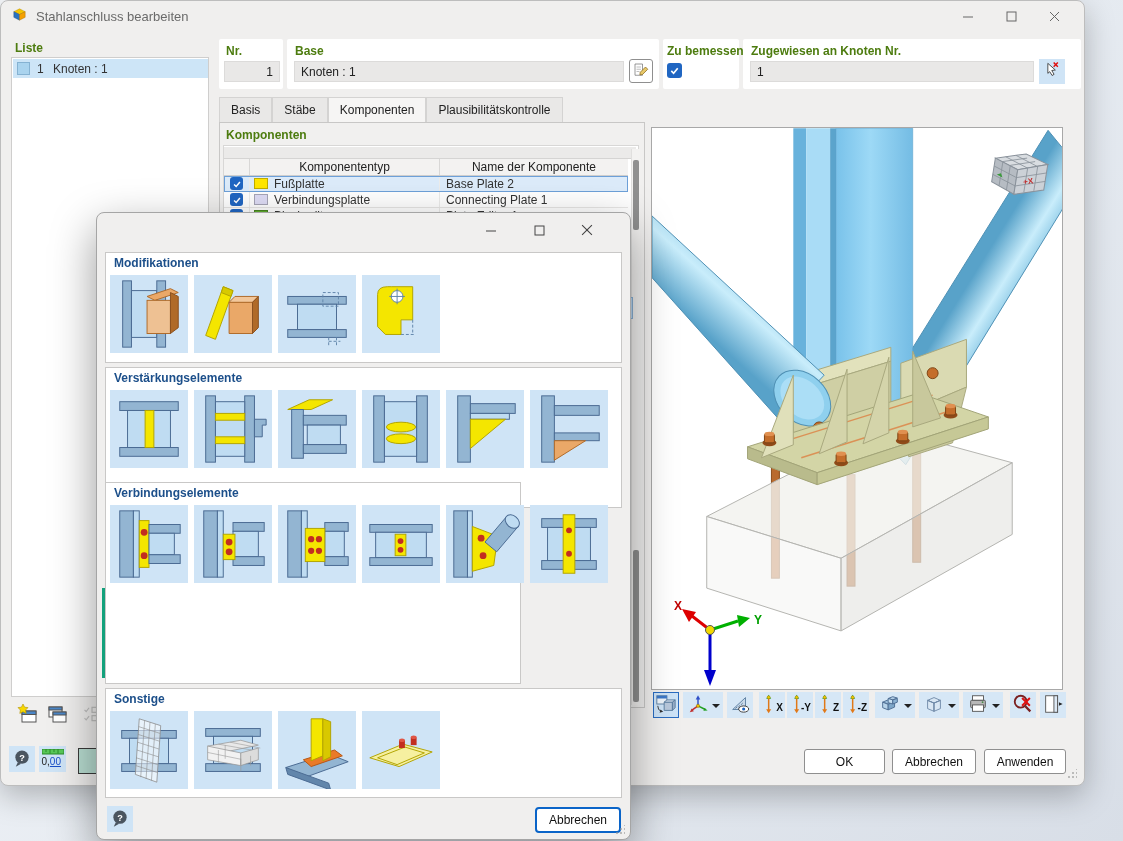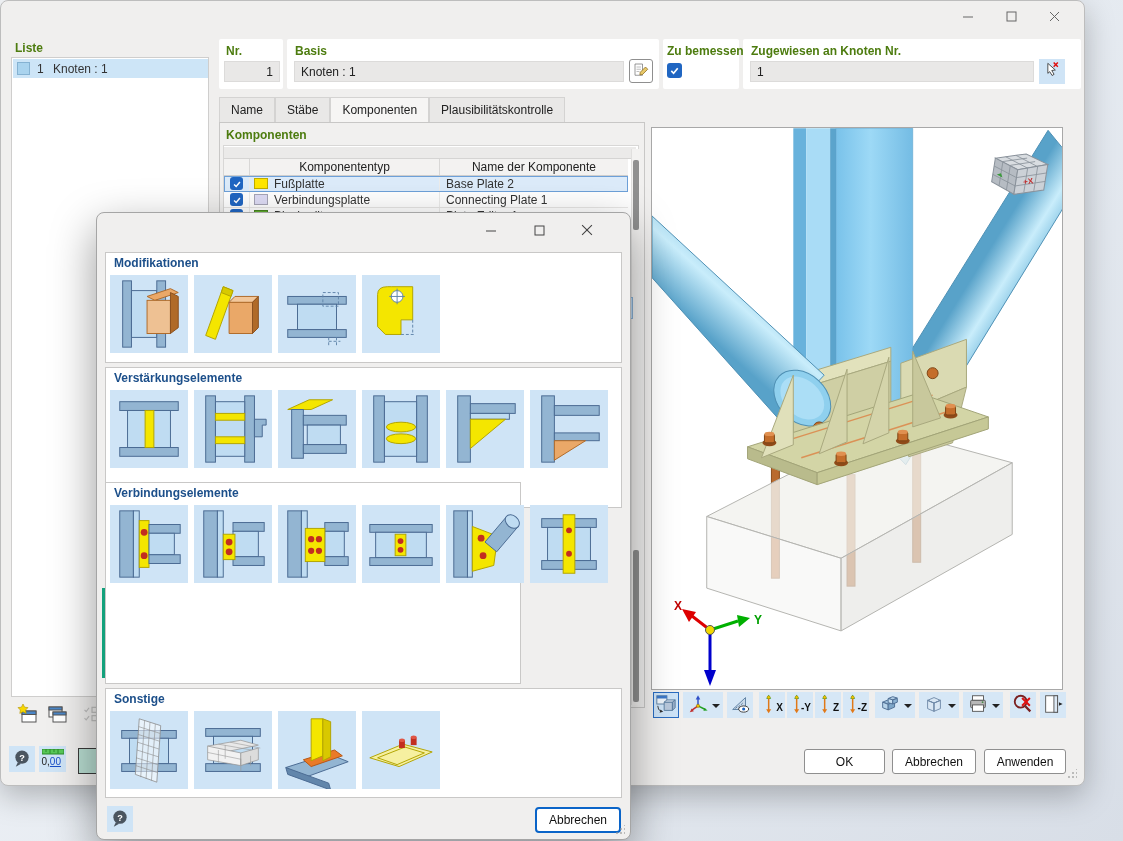--- a/index.html
+++ b/index.html
@@ -58,20 +58,28 @@
 radial-gradient(circle at 6px 4px,#999 1px,transparent 1.4px),
 radial-gradient(circle at 10px 4px,#999 1px,transparent 1.4px),
 radial-gradient(circle at 10px 0px,#999 1px,transparent 1.4px)}
 .listrow{position:absolute;left:1px;top:1px;width:195px;height:19px;background:#cde5f7;display:flex;align-items:center}
 </style>
 </head>
 <body>
 
 <div id="mainwin" class="abs">
 
+  <div class="titlebar">
+    <span><svg viewBox="0 0 24 24" width="17" height="17">
+          <path d="M4 8l8-4 8 4-8 4z" fill="#f5c400" stroke="#b08800" stroke-width="0.6"></path>
+          <path d="M4 8v8l8 4v-8z" fill="#2a72c0" stroke="#1a4a80" stroke-width="0.6"></path>
+          <path d="M20 8v8l-8 4v-8z" fill="#f5a000" stroke="#a06800" stroke-width="0.6"></path>
+        </svg></span>
+    <span class="title-text">Stahlanschluss bearbeiten</span>
+  </div>
   <div class="winctl" style="left:948px">
     <svg width="11" height="11" viewBox="0 0 11 11">
         <path d="M0 6h10" stroke="#666"></path>
       </svg>
     </div>
   <div class="winctl" style="left:991px">
     <svg width="11" height="11" viewBox="0 0 11 11">
         <rect x="1" y="1" width="9" height="9" fill="none" stroke="#666"></rect>
       </svg>
     </div>
@@ -139,21 +147,21 @@
     </div>
 
   <div class="wbox" style="left:218px;top:38px;width:64px;height:50px"></div>
   <div class="wbox" style="left:286px;top:38px;width:372px;height:50px"></div>
   <div class="wbox" style="left:662px;top:38px;width:76px;height:50px"></div>
   <div class="wbox" style="left:742px;top:38px;width:338px;height:50px"></div>
 
   <div class="abs lbl" style="left:225px;top:43px">Nr.</div>
   <div class="fld right" style="left:223px;top:60px;width:56px;height:21px">1</div>
 
-  <div class="abs lbl" style="left:294px;top:43px">Basis</div>
+  <div class="abs lbl" style="left:294px;top:43px">Base</div>
   <div class="fld" style="left:293px;top:60px;width:330px;height:21px">Knoten : 1</div>
   <div class="pbtn" style="left:628px;top:58px;width:24px;height:24px">
     <span><svg viewBox="0 0 24 24" width="18" height="18">
           <path d="M4 4h10v15H4z" fill="#fff" stroke="#777"></path>
           <path d="M6 8h6M6 11h6M6 14h4" stroke="#aaa"></path>
           <path d="M11 15l7-7 3 3-7 7-3.5.5z" fill="#e8c868" stroke="#8a6a20"></path>
         </svg></span>
     </div>
 
   <div class="abs lbl" style="left:666px;top:43px">Zu bemessen</div>
@@ -166,21 +174,21 @@
   <div class="abs lbl" style="left:750px;top:43px">Zugewiesen an Knoten Nr.</div>
   <div class="fld" style="left:749px;top:60px;width:284px;height:21px">1</div>
   <div class="iconbtn" style="left:1038px;top:58px;width:26px;height:25px">
     <span><svg viewBox="0 0 24 24" width="20" height="20">
           <path d="M7 4l9 8-4.3.6 2.8 4.6-2.4 1.4-2.8-4.6L7 16z" fill="#fff" stroke="#333"></path>
           <path d="M14 3l5 5M19 3l-5 5" stroke="#e01010" stroke-width="1.8"></path>
         </svg></span>
     </div>
 
   <div id="tabs">
-      <div class="tab">Name</div>
+      <div class="tab">Basis</div>
       <div class="tab">Stäbe</div>
       <div class="tab active">Komponenten</div>
       <div class="tab">Plausibilitätskontrolle</div>
     </div>
 
   <div id="comp-panel" class="abs">
     <div class="abs lbl" style="left:6px;top:5px">Komponenten</div>
     <div class="table-white"></div>
     <div class="grouprow"></div>
     <div class="hdrrow">

